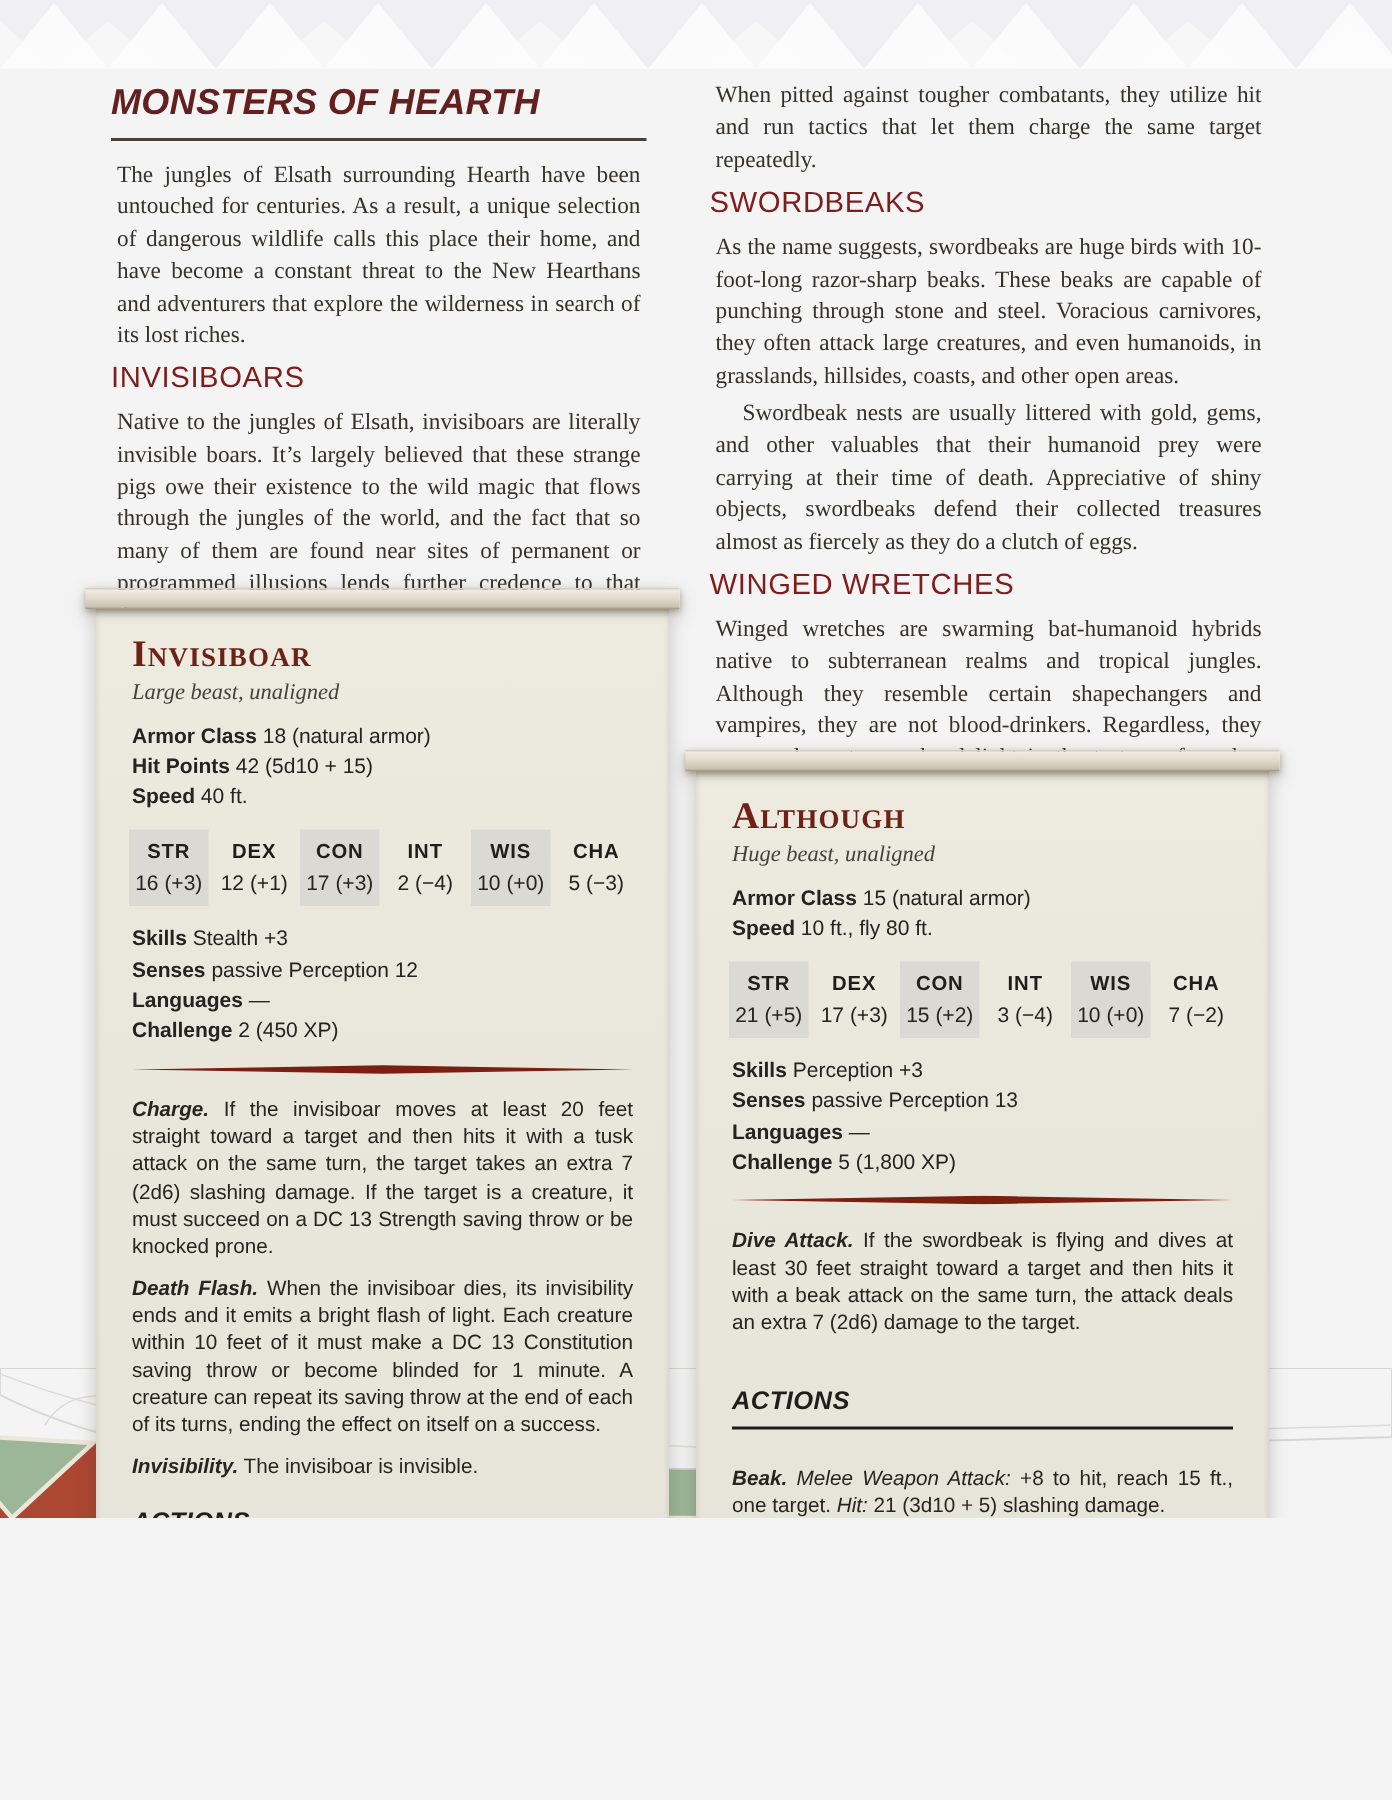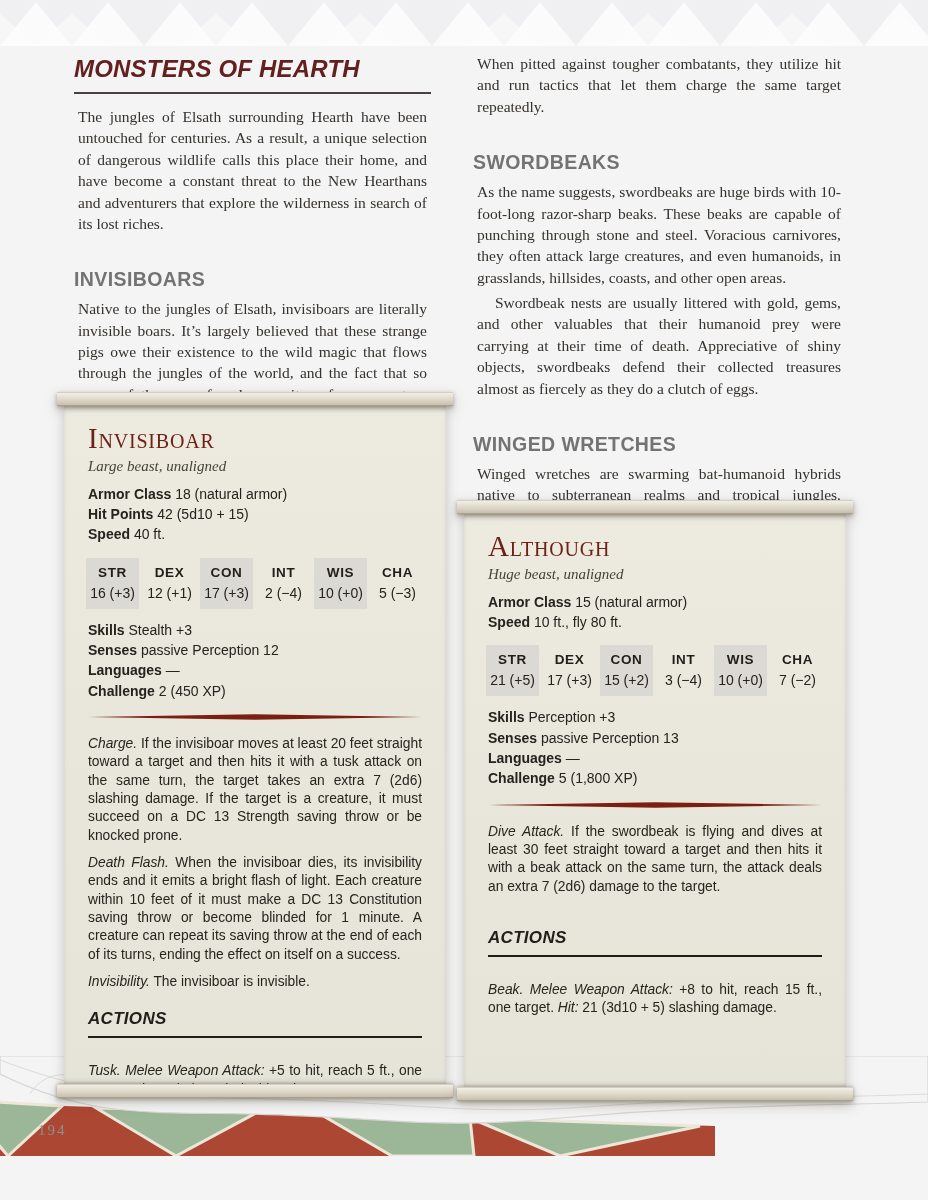--- a/index.html
+++ b/index.html
@@ -1,61 +1,61 @@
 <!DOCTYPE html>
 <html><head>
 <meta charset="utf-8">
 <style>
   * { box-sizing: border-box; }
   html,body { margin:0; padding:0; }
   body { width:928px; height:1200px; background:#f4f4f5; font-family:"Liberation Serif", serif; }
-  .page { position:relative; width:928px; height:1156px; overflow:hidden; background:#f4f4f5; }
+  .page { position:relative; width:928px; height:1012px; overflow:hidden; background:#f4f4f5; }
 
   
   .top-band { position:absolute; top:0; left:0; width:928px; height:46px; z-index:0; }
 
   
   .col-left  { position:absolute; left:74px;  top:55px; width:357px; z-index:2; }
   .col-right { position:absolute; left:473px; top:49px; width:372px; z-index:2; }
 
   .page-title { font-family:"Liberation Sans", sans-serif; font-style:italic; font-weight:800;
                 font-size:24px; letter-spacing:0.2px; color:#64201f;
                 border-bottom:2.5px solid #474240; padding-bottom:9px; margin-bottom:12px; }
-  .section-head { font-family:"Liberation Sans", sans-serif; font-weight:700; font-size:19.5px;
-                  letter-spacing:0.4px; color:#737373; margin:34px 0 7px; }
+  .section-head { font-family:"Liberation Sans", sans-serif; font-weight:400; font-size:19.5px;
+                  letter-spacing:0.4px; color:#7f1d1d; margin:7px 0 7px; }
   .flavor { font-size:15.5px; line-height:1.38; color:#35312c; text-align:justify; margin:4px; }
   .flavor.indent { text-indent:18px; }
 
   
   .statblock { position:absolute; z-index:3; filter: drop-shadow(0 4px 6px rgba(60,50,30,0.25)); }
   .sb1 { left:57px;  top:392px; width:396px; height:706px; }
   .sb2 { left:457px; top:500px; width:396px; height:601px; }
   .rod { position:absolute; left:0; right:0; height:14px; z-index:4;
          background:linear-gradient(180deg,#f2eee4 0%,#ded7c9 55%,#c8c0ad 100%);
          border-top:1px solid #d6cfc0; border-bottom:1px solid #a89f8c;
          box-shadow:0 2px 4px rgba(60,50,30,0.35); }
   .rod-top { top:0; } .rod-bottom { bottom:0; box-shadow:0 -1px 3px rgba(60,50,30,0.2),0 2px 4px rgba(60,50,30,0.3); }
   .parchment { position:absolute; left:7px; right:7px; top:13px; bottom:12px; overflow:hidden;
                background:linear-gradient(180deg,#edeae0 0%,#e9e6dc 45%,#e6e3d9 100%);
                box-shadow: inset 0 7px 9px -6px rgba(0,0,0,0.38), inset 0 -7px 9px -6px rgba(0,0,0,0.28);
                padding:18px 24px 0 24px; }
-  .sb-name { font-family:"Liberation Serif", serif; font-variant:small-caps; font-weight:400;
-             font-size:29px; line-height:1.1; color:#6e2115; letter-spacing:0.8px; }
+  .sb-name { font-family:"Liberation Serif", serif; font-variant:small-caps; font-weight:700;
+             font-size:25px; line-height:1.1; color:#6e2115; letter-spacing:0.8px; }
   .sb-meta { font-style:italic; font-size:15px; color:#46423b; margin:3px 0 9px; }
   .attr { font-family:"Liberation Sans", sans-serif; font-size:14px; line-height:1.45; color:#26221d; margin:0; }
   .attr b { font-weight:700; }
   .abilities { display:flex; margin:13px -4px 11px; }
   .ab { flex:1; text-align:center; padding:7px 0 8px; margin:0 2px; font-family:"Liberation Sans", sans-serif; }
   .ab.shaded { background:#dbd9d4; }
   .ab-h { font-weight:700; font-size:13.5px; letter-spacing:0.6px; color:#211d18; }
   .ab-v { font-size:14px; margin-top:5px; color:#26221d; }
   .divider { display:block; margin:13px auto 15px; width:100%; height:6px; }
   .trait { font-family:"Liberation Sans", sans-serif; font-size:13.8px; line-height:1.33;
            color:#28241e; text-align:justify; margin:0 0 9px; }
-  .tname { font-weight:400; font-style:italic; }
+  .tname { font-weight:700; font-style:italic; }
   .ital  { font-style:italic; }
   .actions-head { font-family:"Liberation Sans", sans-serif; font-style:italic; font-weight:700;
                   font-size:17px; letter-spacing:0.3px; color:#211d18;
                   border-bottom:2px solid #211d18; padding-bottom:7px; margin:18px 0 24px; }
   .sb2 .actions-head { margin-top:32px; }
 
   
   .page-num { position:absolute; left:38px; top:1122px; z-index:6;
               font-size:15px; letter-spacing:2px; color:#8f9091; }
   .brand { position:absolute; right:84px; top:1161px; z-index:6;

